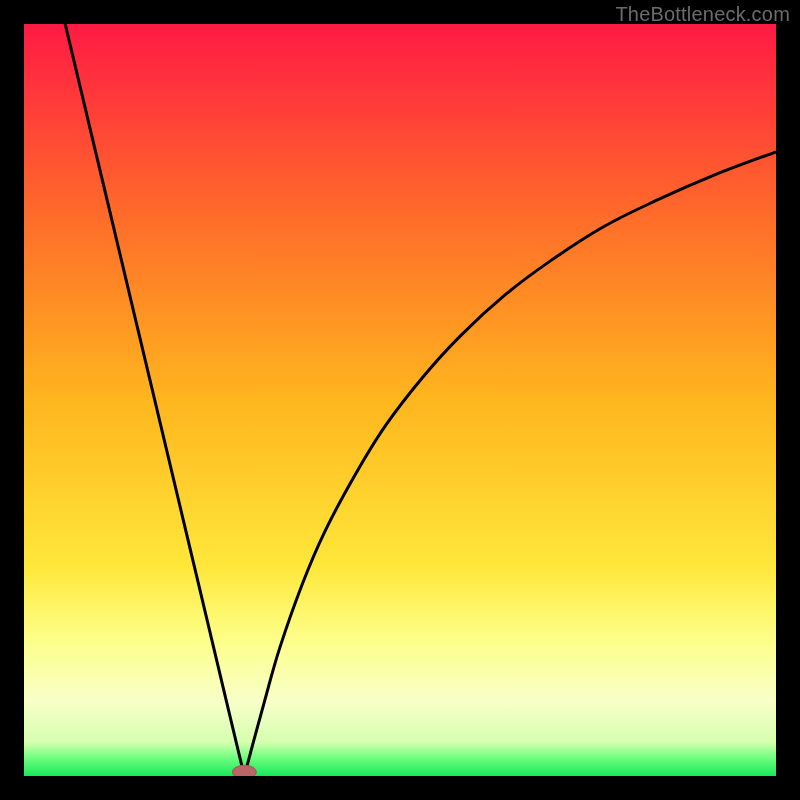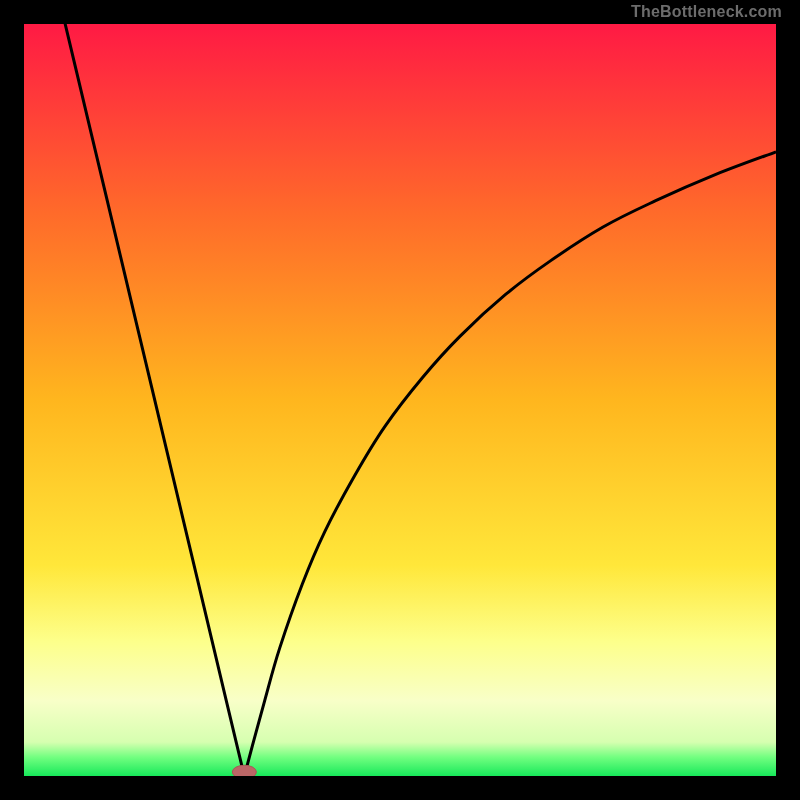--- a/index.html
+++ b/index.html
@@ -22,24 +22,24 @@
   .plot-area {
     position: absolute;
     left: 0;
     top: 0;
     width: 752px;
     height: 752px;
   }
   .watermark {
     position: absolute;
     top: 3px;
-    right: 18px;
+    right: 10px;
     color: #6c6c6c;
-    font-size: 16px;
-    font-weight: 700;
+    font-size: 20px;
+    font-weight: 400;
     letter-spacing: 0.2px;
   }
 </style>
 </head>
 <body>
 
 <div class="frame">
   <svg class="plot-area" viewBox="0 0 752 752" preserveAspectRatio="none">
     <defs>
       <linearGradient id="bg-grad" x1="0" y1="0" x2="0" y2="1">

